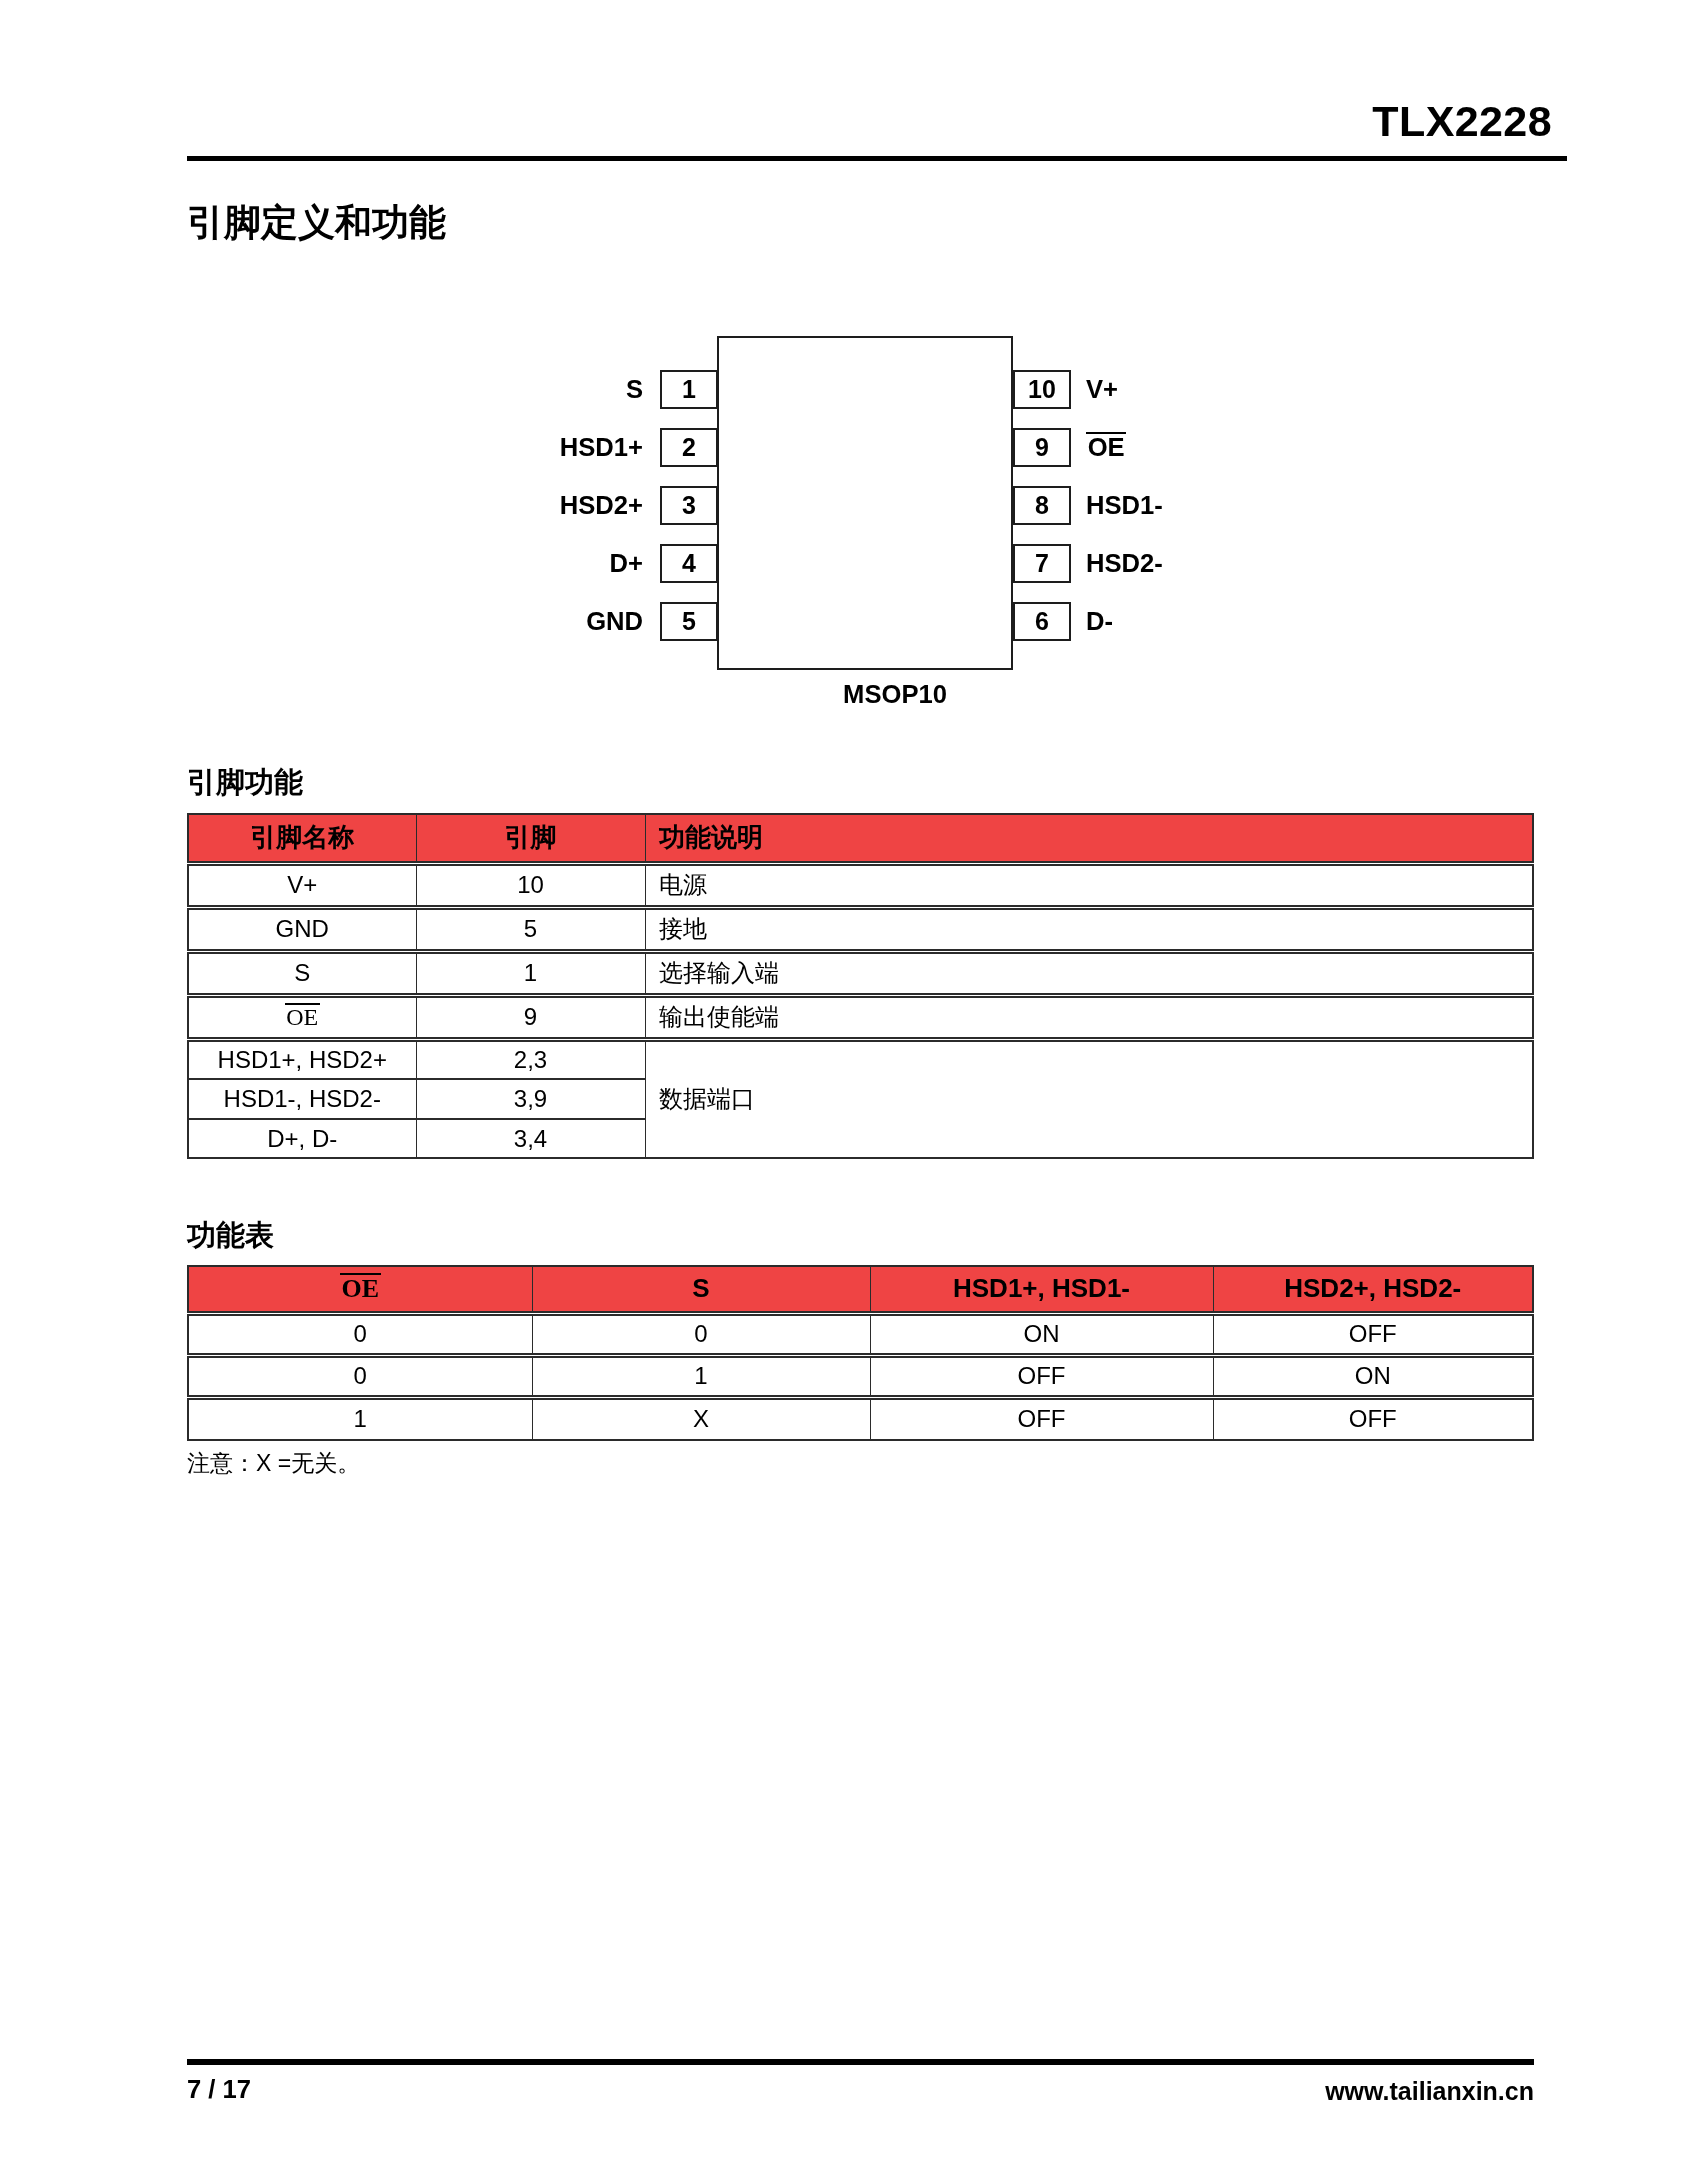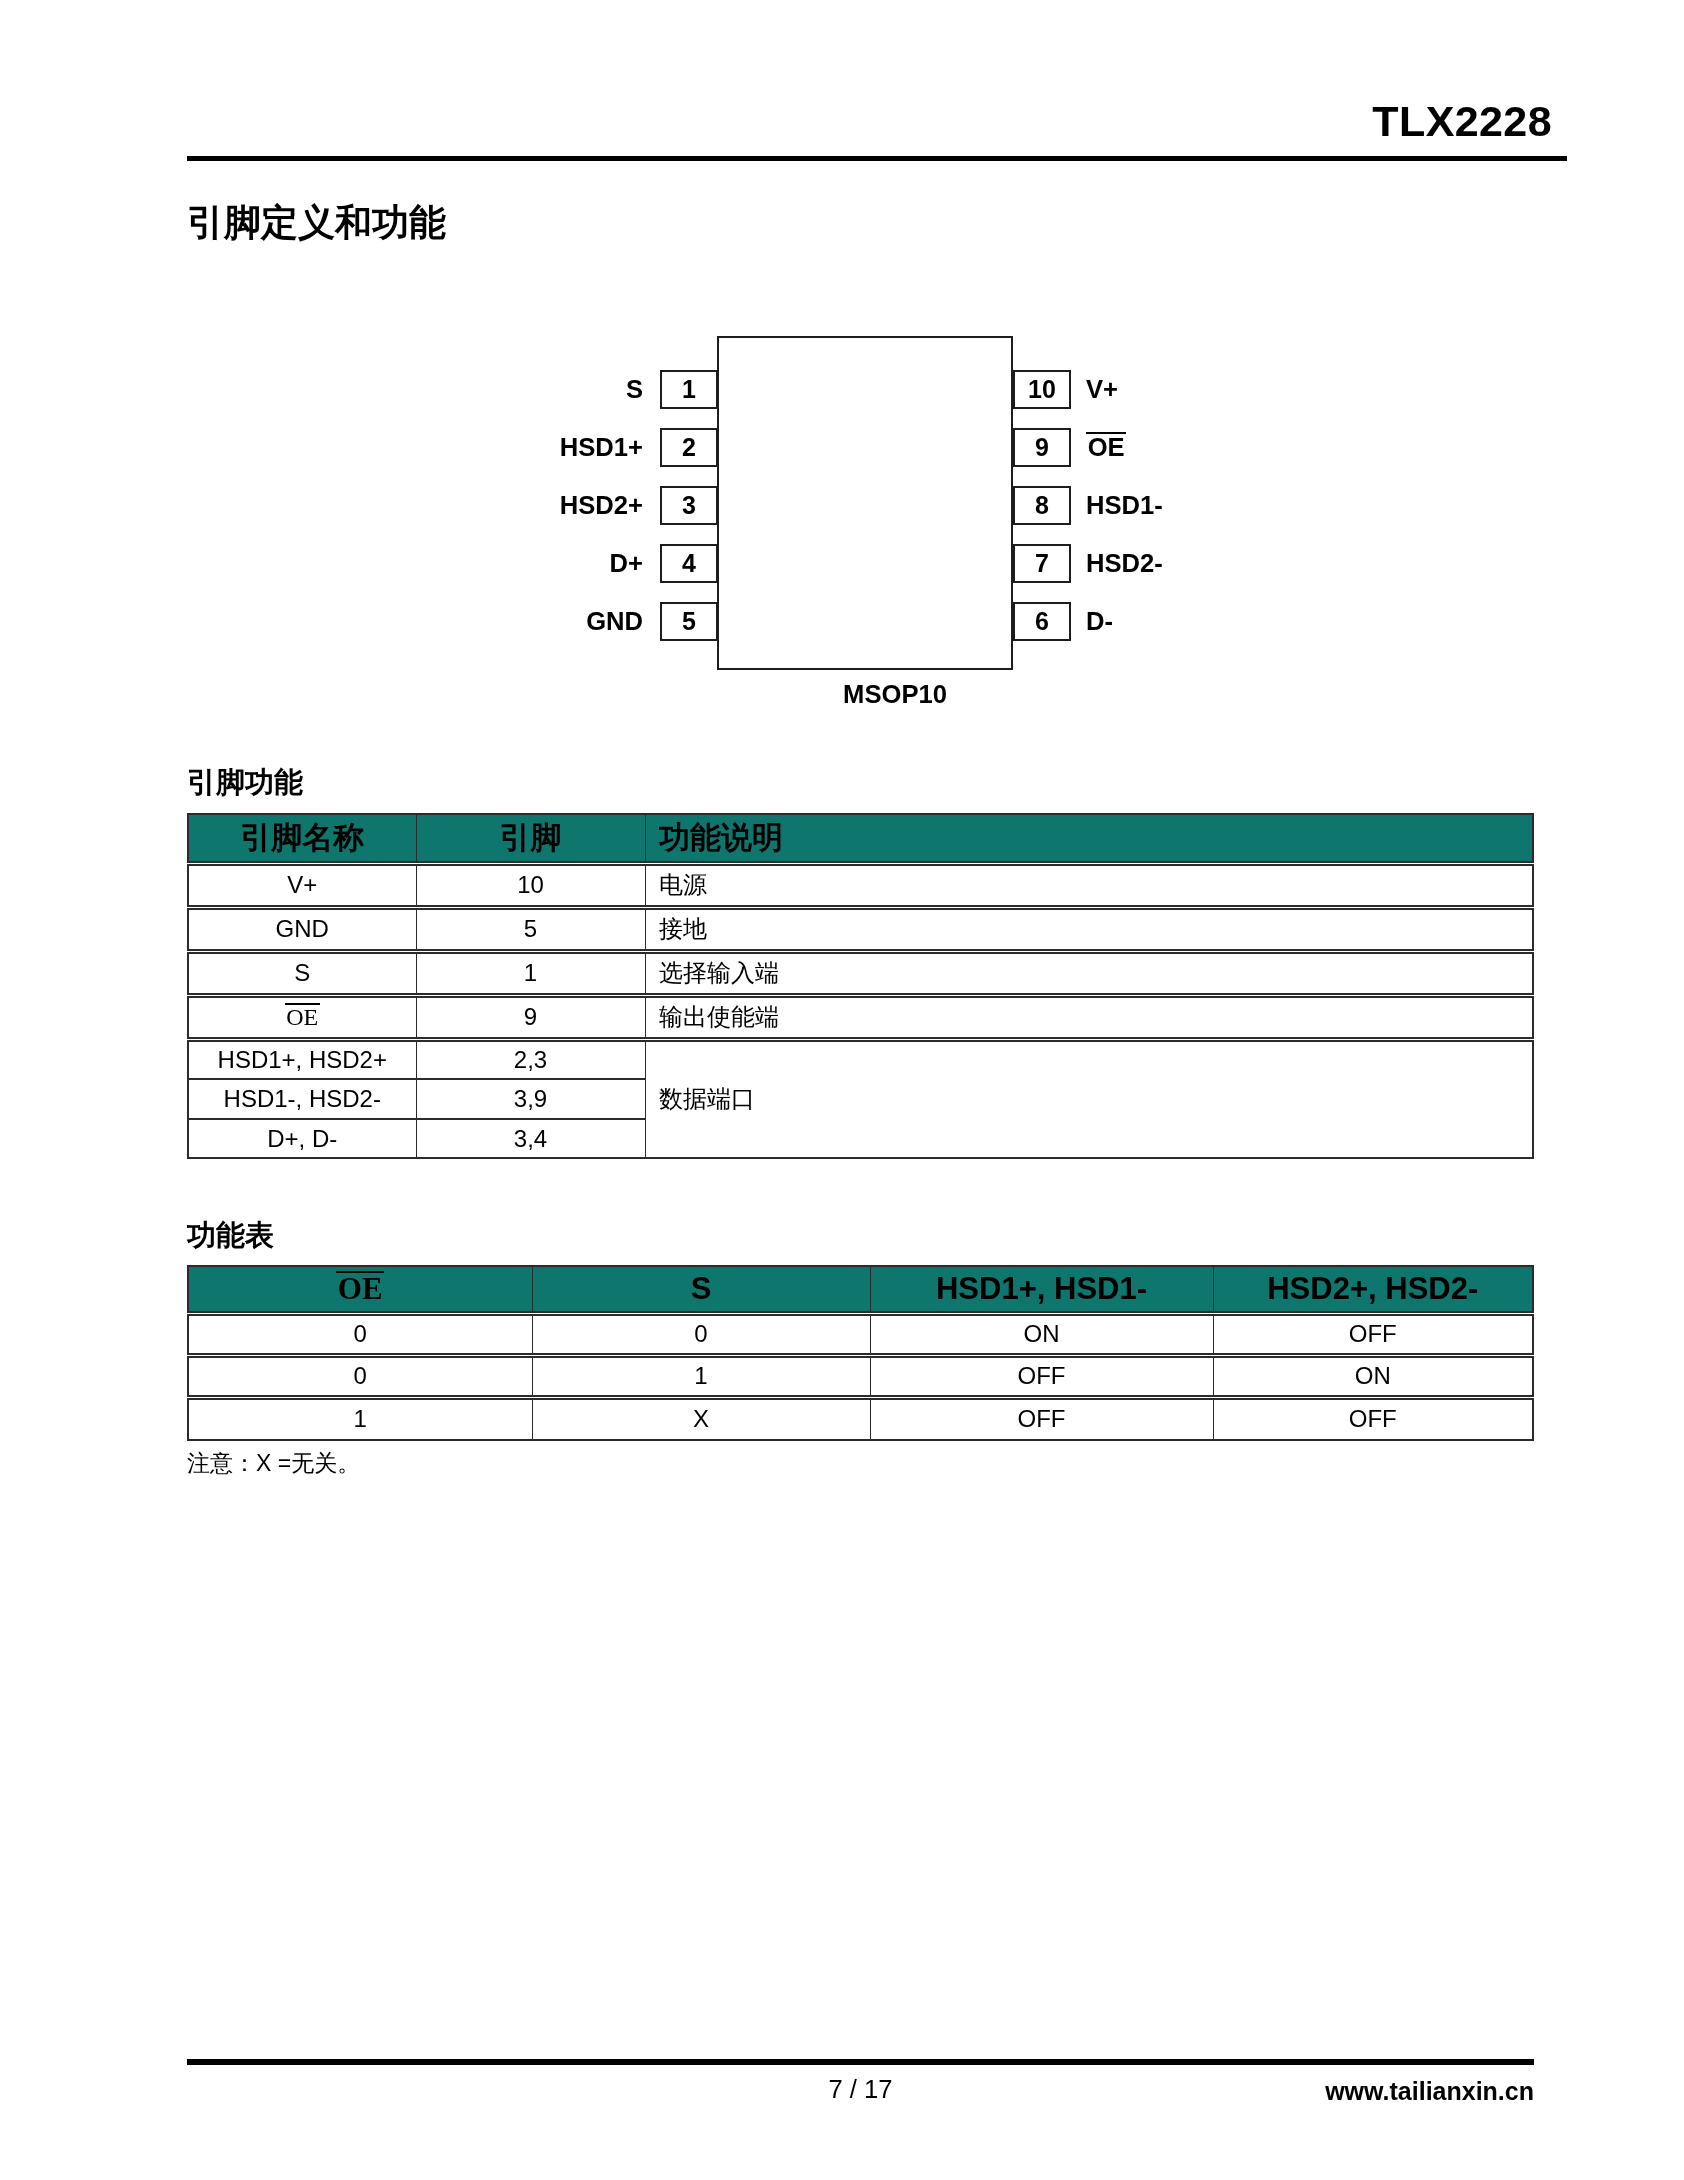--- a/index.html
+++ b/index.html
@@ -44,31 +44,31 @@
   .tbl-wrap { left:168px; width:1347px; }
   #pin-table-wrap { top:813px; }
   #fn-table-wrap  { top:1265px; }
   table.dtable { border-collapse:collapse; width:100%; table-layout:fixed; border:2.6px solid #2b2b2b; }
   table.dtable th, table.dtable td {
     border-left:1.7px solid #2b2b2b; border-right:1.7px solid #2b2b2b;
     border-top:5.1px double #2b2b2b;
     font-size:24px; text-align:center; padding:0; overflow:hidden; white-space:nowrap;
   }
   table.dtable tr:first-child th { border-top:2.6px solid #2b2b2b; }
-  table.dtable th { background:#0f766e; font-weight:700; font-size:31px; }
+  table.dtable th { background:#ef4444; font-weight:700; font-size:26px; }
   table.dtable .desc { text-align:left; padding-left:13.6px; }
   #pin-table tr.thin td { border-top:2.6px solid #2b2b2b; }
   #pin-table tr.first-thin td { border-top:5.1px double #2b2b2b; }
 
   
   #note { left:168px; top:1448px; font-size:23px;text-align:center; }
 
   
   #footer-rule { left:168px; top:2059px; width:1347px; height:6px; background:#000; }
-  #page-num { left:168px; top:2075px; width:1347px; text-align:center; font-size:25.6px; font-weight:400; }
+  #page-num { left:168px; top:2075px; width:1347px; font-size:25.6px; font-weight:700; }
   #website  { right:170px; top:2077px; font-size:25px; font-weight:700; }
 </style>
 </head>
 <body>
 
 <div id="page">
 
   <div id="part-number" class="abs">TLX2228</div>
   <div id="header-rule" class="abs"></div>
 

